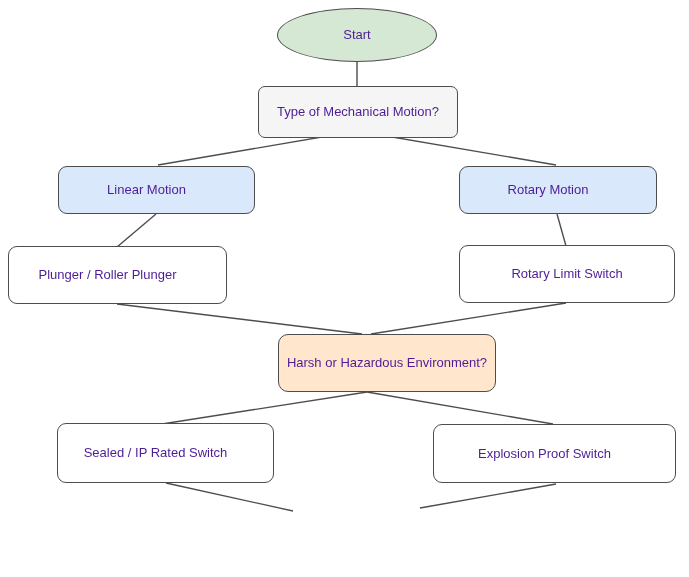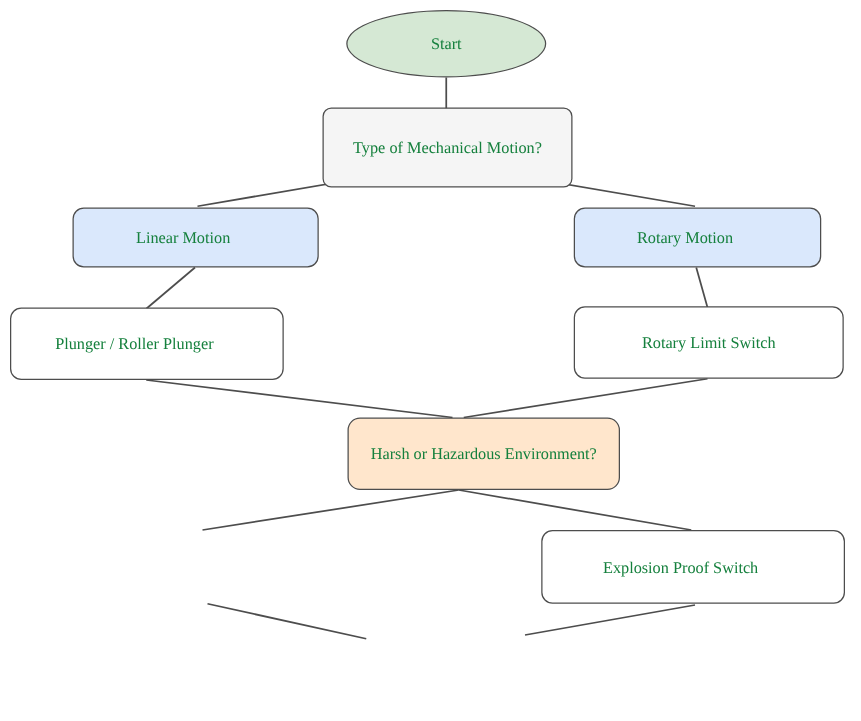--- a/index.html
+++ b/index.html
@@ -5,22 +5,22 @@
   html, body {
     margin: 0;
     padding: 0;
     background: #ffffff;
   }
   .canvas {
     position: relative;
     width: 689px;
     height: 577px;
     background: #ffffff;
-    font-family: Liberation Serif, serif;
-    color: #15803d;
+    font-family: Liberation Sans, sans-serif;
+    color: #4c1d95;
     overflow: hidden;
   }
   .edges {
     position: absolute;
     left: 0;
     top: 0;
     width: 689px;
     height: 577px;
     pointer-events: none;
   }
@@ -49,21 +49,21 @@
   .fill-blue   { background: #dae8fc; }
   .fill-orange { background: #ffe6cc; }
   .fill-white  { background: #ffffff; }
 
   
   .text-left-shift { padding-right: 20px; }
   .text-left-shift-sm { }
 
   
   .n-start     { left: 277px; top:   8px; width: 160px; height: 54px; }
-  .n-q-motion  { left: 258px; top:  86px; width: 200px; height: 64px; border-radius: 7px; }
+  .n-q-motion  { left: 258px; top:  86px; width: 200px; height: 52px; border-radius: 7px; }
   .n-linear    { left:  58px; top: 166px; width: 197px; height: 48px; }
   .n-rotary    { left: 459px; top: 166px; width: 198px; height: 48px; }
   .n-plunger   { left:   8px; top: 246px; width: 219px; height: 58px; }
   .n-rls       { left: 459px; top: 245px; width: 216px; height: 58px; }
   .n-harsh     { left: 258px; top: 334px; width: 218px; height: 58px; border-radius: 10px; margin-left: 20px; }
   .n-sealed    { left:  57px; top: 423px; width: 217px; height: 60px; }
   .n-explosion { left: 433px; top: 424px; width: 243px; height: 59px; }
   .n-verify    { left: 236px; top: 508px; width: 236px; height: 65px; }
 </style>
 </head>
@@ -92,17 +92,18 @@
   <div class="node rect fill-blue text-left-shift n-linear">Linear Motion</div>
 
   <div class="node rect fill-blue text-left-shift n-rotary">Rotary Motion</div>
 
   <div class="node rect fill-white text-left-shift n-plunger">Plunger / Roller Plunger</div>
 
   <div class="node rect fill-white text-left-shift-sm n-rls">Rotary Limit Switch</div>
 
   <div class="node rect fill-orange n-harsh">Harsh or Hazardous Environment?</div>
 
+  <div class="node rect fill-white text-left-shift n-sealed">Sealed / IP Rated Switch</div>
 
   <div class="node rect fill-white text-left-shift n-explosion">Explosion Proof Switch</div>
 
 
 </div>
 
 </body></html>

